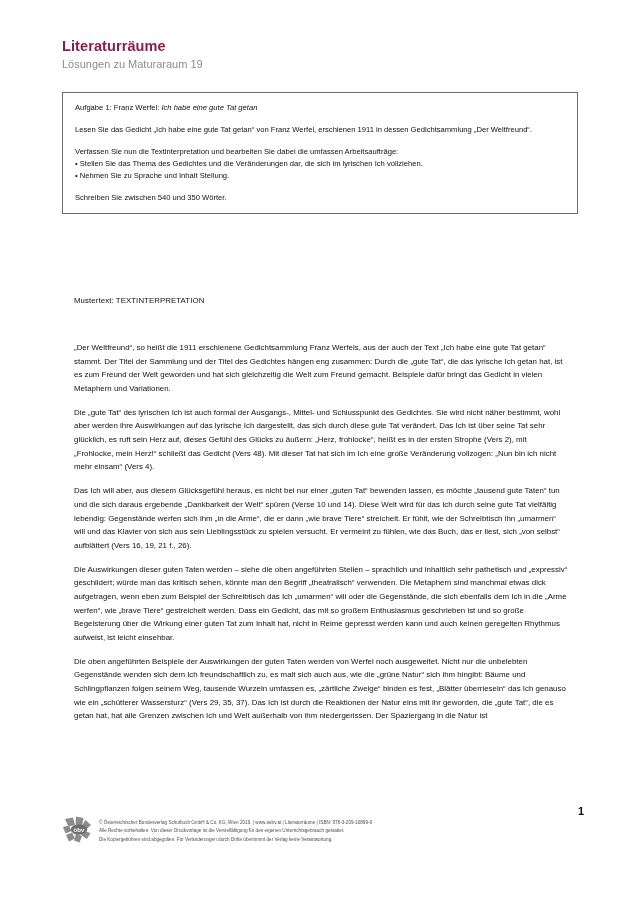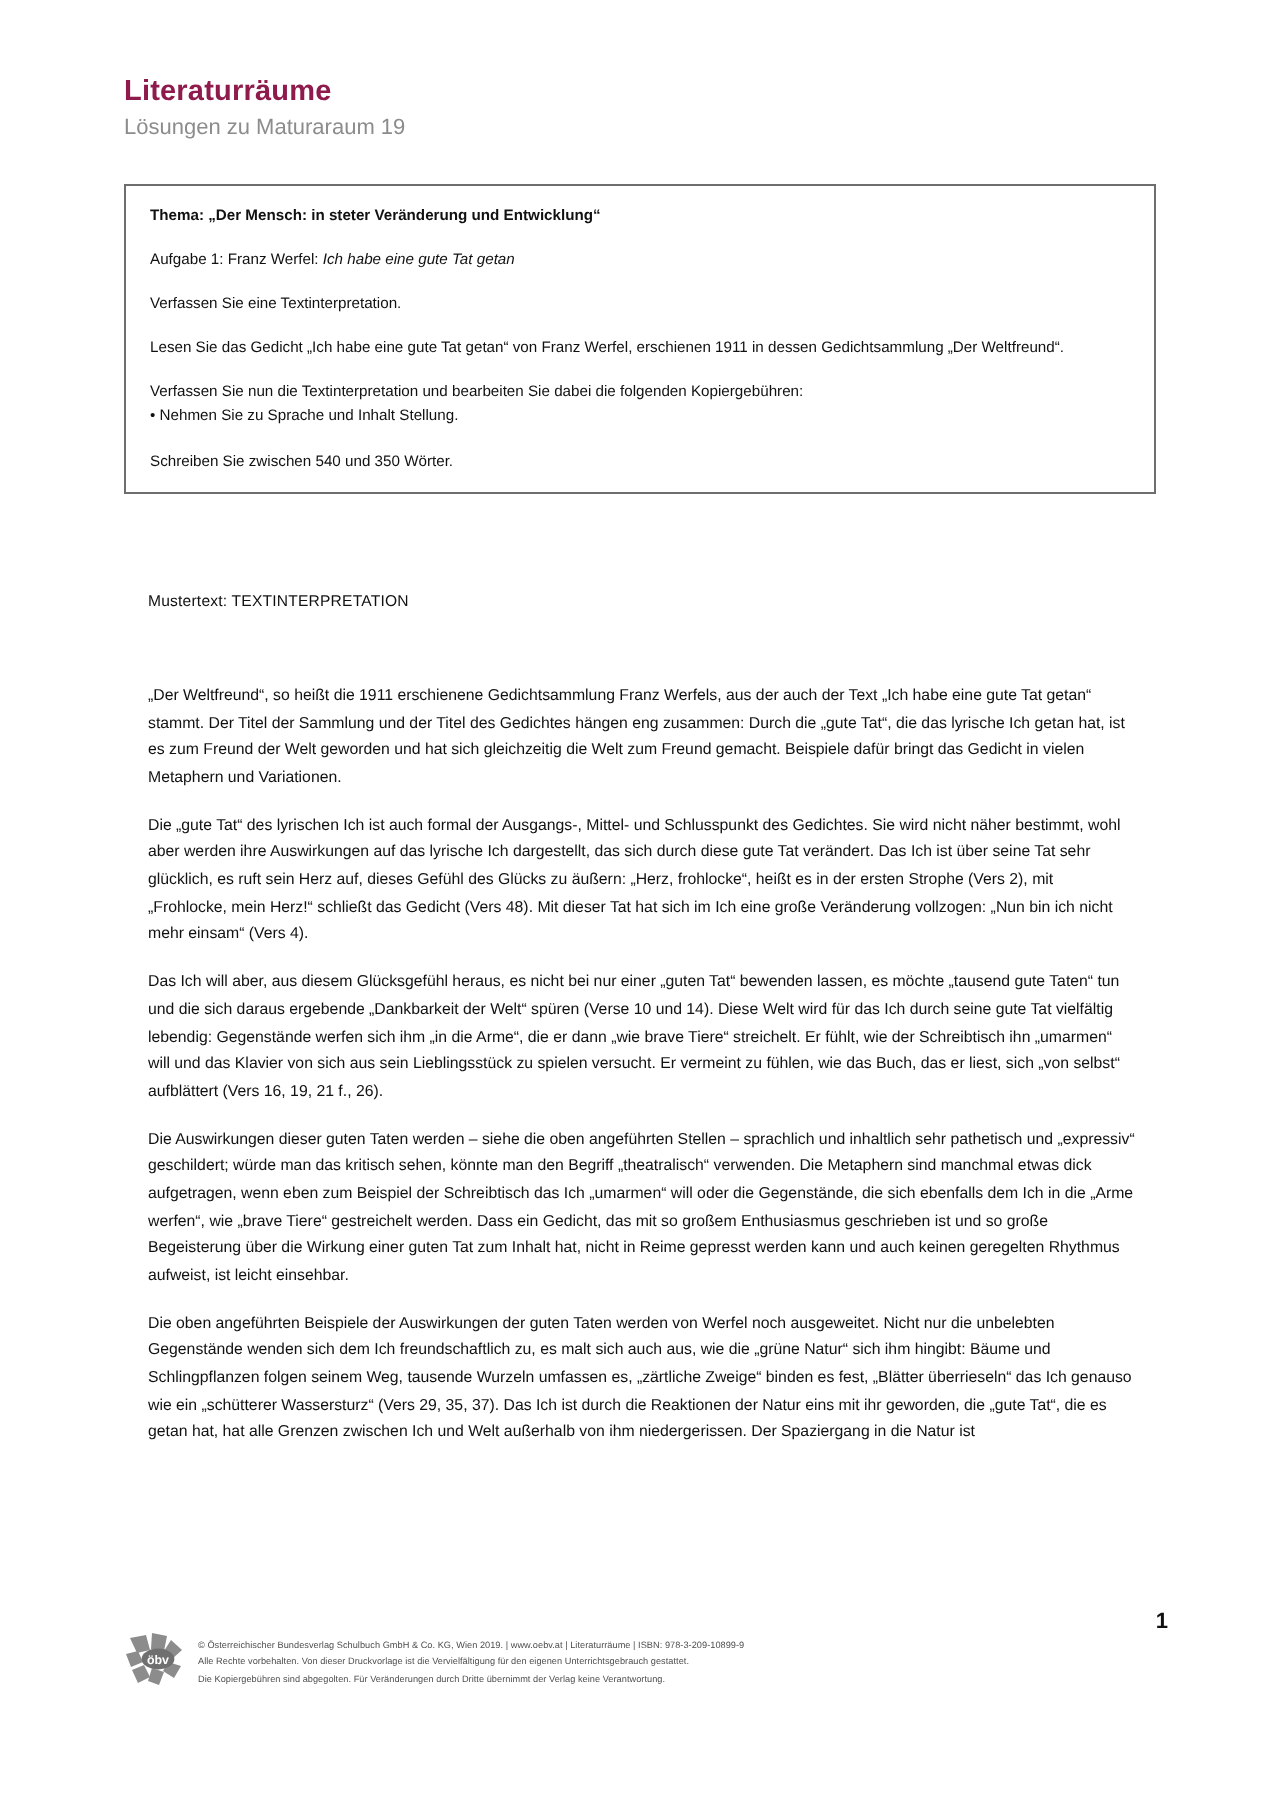--- a/index.html
+++ b/index.html
@@ -145,33 +145,32 @@
 <body>
 
 <div class="page">
 
   <div class="header">
     <div class="header-title">Literaturräume</div>
     <div class="header-subtitle">Lösungen zu Maturaraum 19</div>
   </div>
 
   <div class="task-box">
-    <div class="task-block bold">Thema: „Der Mensch: in steter Veränderung und Entwicklung“</div>
 
     <div class="task-block">
       <span>Aufgabe 1: Franz Werfel: </span><span class="task-italic">Ich habe eine gute Tat getan</span>
     </div>
 
-    <div class="task-block">Verfassen Sie eine Textinterpretation.</div>
 
     <div class="task-block">Lesen Sie das Gedicht „Ich habe eine gute Tat getan“ von Franz Werfel, erschienen 1911 in dessen Gedichtsammlung „Der Weltfreund“.</div>
 
     <div class="task-block">
-      <div class="task-lead">Verfassen Sie nun die Textinterpretation und bearbeiten Sie dabei die folgenden Kopiergebühren:</div>
+      <div class="task-lead">Verfassen Sie nun die Textinterpretation und bearbeiten Sie dabei die umfassen Arbeitsaufträge:</div>
       <ul class="task-bullets">
+        <li>• Stellen Sie das Thema des Gedichtes und die Veränderungen dar, die sich im lyrischen Ich vollziehen.</li>
         <li>• Nehmen Sie zu Sprache und Inhalt Stellung.</li>
       </ul>
     </div>
 
     <div class="task-block">Schreiben Sie zwischen 540 und 350 Wörter.</div>
   </div>
 
   <div class="mustertext">Mustertext: TEXTINTERPRETATION</div>
 
   <div class="body-text">

